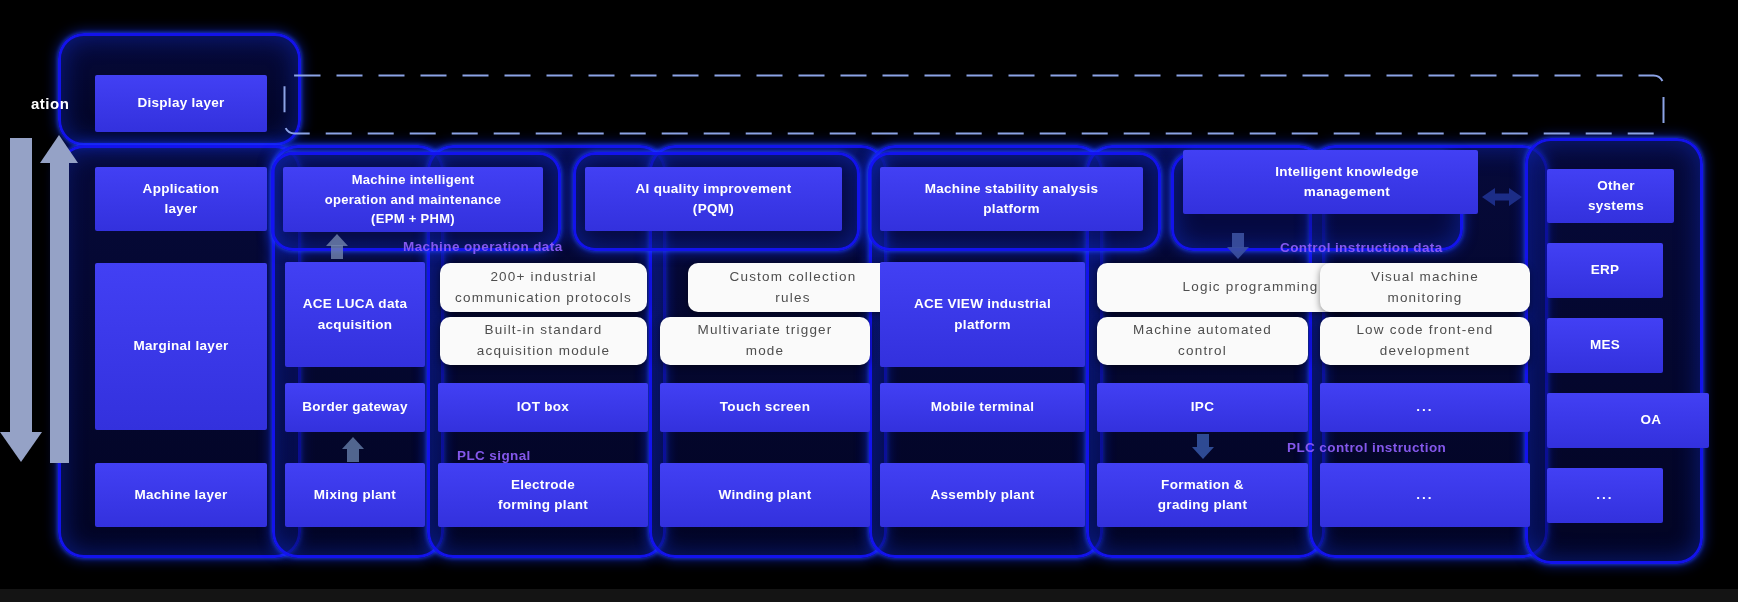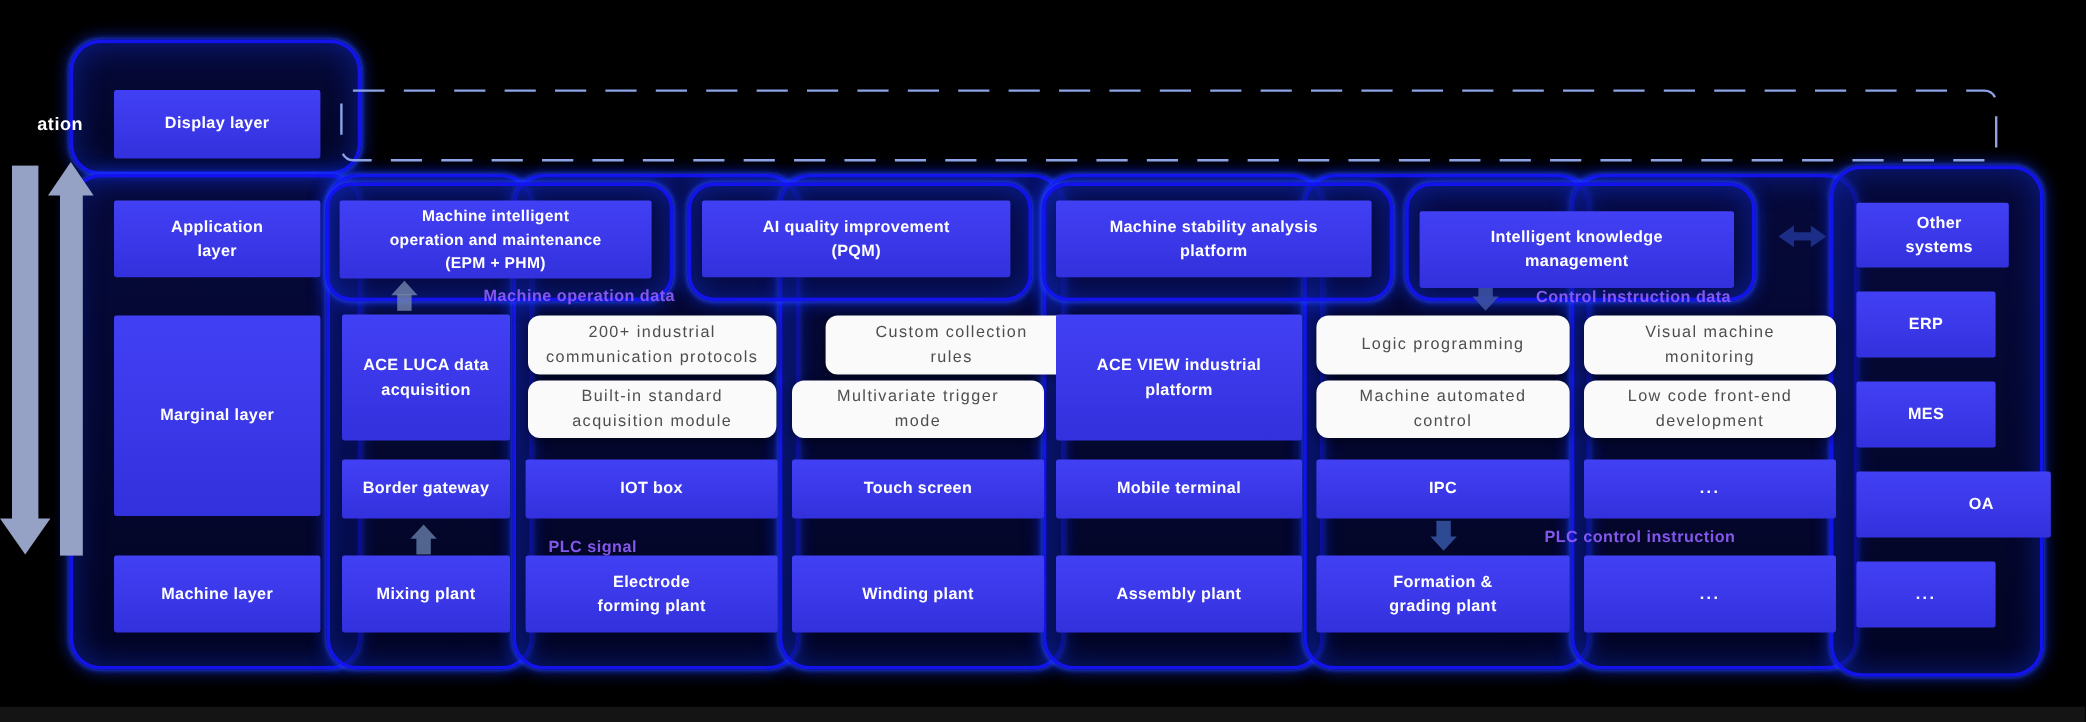--- a/index.html
+++ b/index.html
@@ -86,39 +86,39 @@
   <div class="box" style="left:95px;top:263px;width:172px;height:167px;">Marginal layer</div>
   <div class="box" style="left:95px;top:463px;width:172px;height:64px;">Machine layer</div>
 
   <div class="box" style="left:283px;top:167px;width:260px;height:65px;font-size:13px;">Machine intelligent
 operation and maintenance
 (EPM + PHM)</div>
   <div class="box" style="left:585px;top:167px;width:257px;height:64px;">AI quality improvement
 (PQM)</div>
   <div class="box" style="left:880px;top:167px;width:263px;height:64px;">Machine stability analysis
 platform</div>
-  <div class="box" style="left:1183px;top:176px;width:262px;height:64px;">Intelligent knowledge
+  <div class="box" style="left:1183px;top:150px;width:262px;height:64px;padding-left:33px;">Intelligent knowledge
 management</div>
 
   <div class="flow-label" style="left:403px;top:239px;">Machine operation data</div>
   <div class="flow-label" style="left:1280px;top:240px;">Control instruction data</div>
 
   <div class="box" style="left:285px;top:262px;width:140px;height:105px;">ACE LUCA data
 acquisition</div>
   <div class="wbox" style="left:440px;top:263px;width:207px;height:49px;">200+ industrial
 communication protocols</div>
   <div class="wbox" style="left:440px;top:317px;width:207px;height:48px;">Built-in standard
 acquisition module</div>
   <div class="wbox" style="left:660px;top:263px;width:210px;height:49px;margin-left:28px;">Custom collection
 rules</div>
   <div class="wbox" style="left:660px;top:317px;width:210px;height:48px;">Multivariate trigger
 mode</div>
   <div class="box" style="left:880px;top:262px;width:205px;height:105px;">ACE VIEW industrial
 platform</div>
-  <div class="wbox" style="left:1097px;top:263px;width:211px;height:49px;">Logic programming</div>
+  <div class="wbox" style="left:1097px;top:263px;width:211px;height:49px;padding-left:48px;">Logic programming</div>
   <div class="wbox" style="left:1097px;top:317px;width:211px;height:48px;">Machine automated
 control</div>
   <div class="wbox" style="left:1320px;top:263px;width:210px;height:49px;">Visual machine
 monitoring</div>
   <div class="wbox" style="left:1320px;top:317px;width:210px;height:48px;">Low code front-end
 development</div>
 
   <div class="box" style="left:285px;top:383px;width:140px;height:49px;">Border gateway</div>
   <div class="box" style="left:438px;top:383px;width:210px;height:49px;">IOT box</div>
   <div class="box" style="left:660px;top:383px;width:210px;height:49px;">Touch screen</div>

